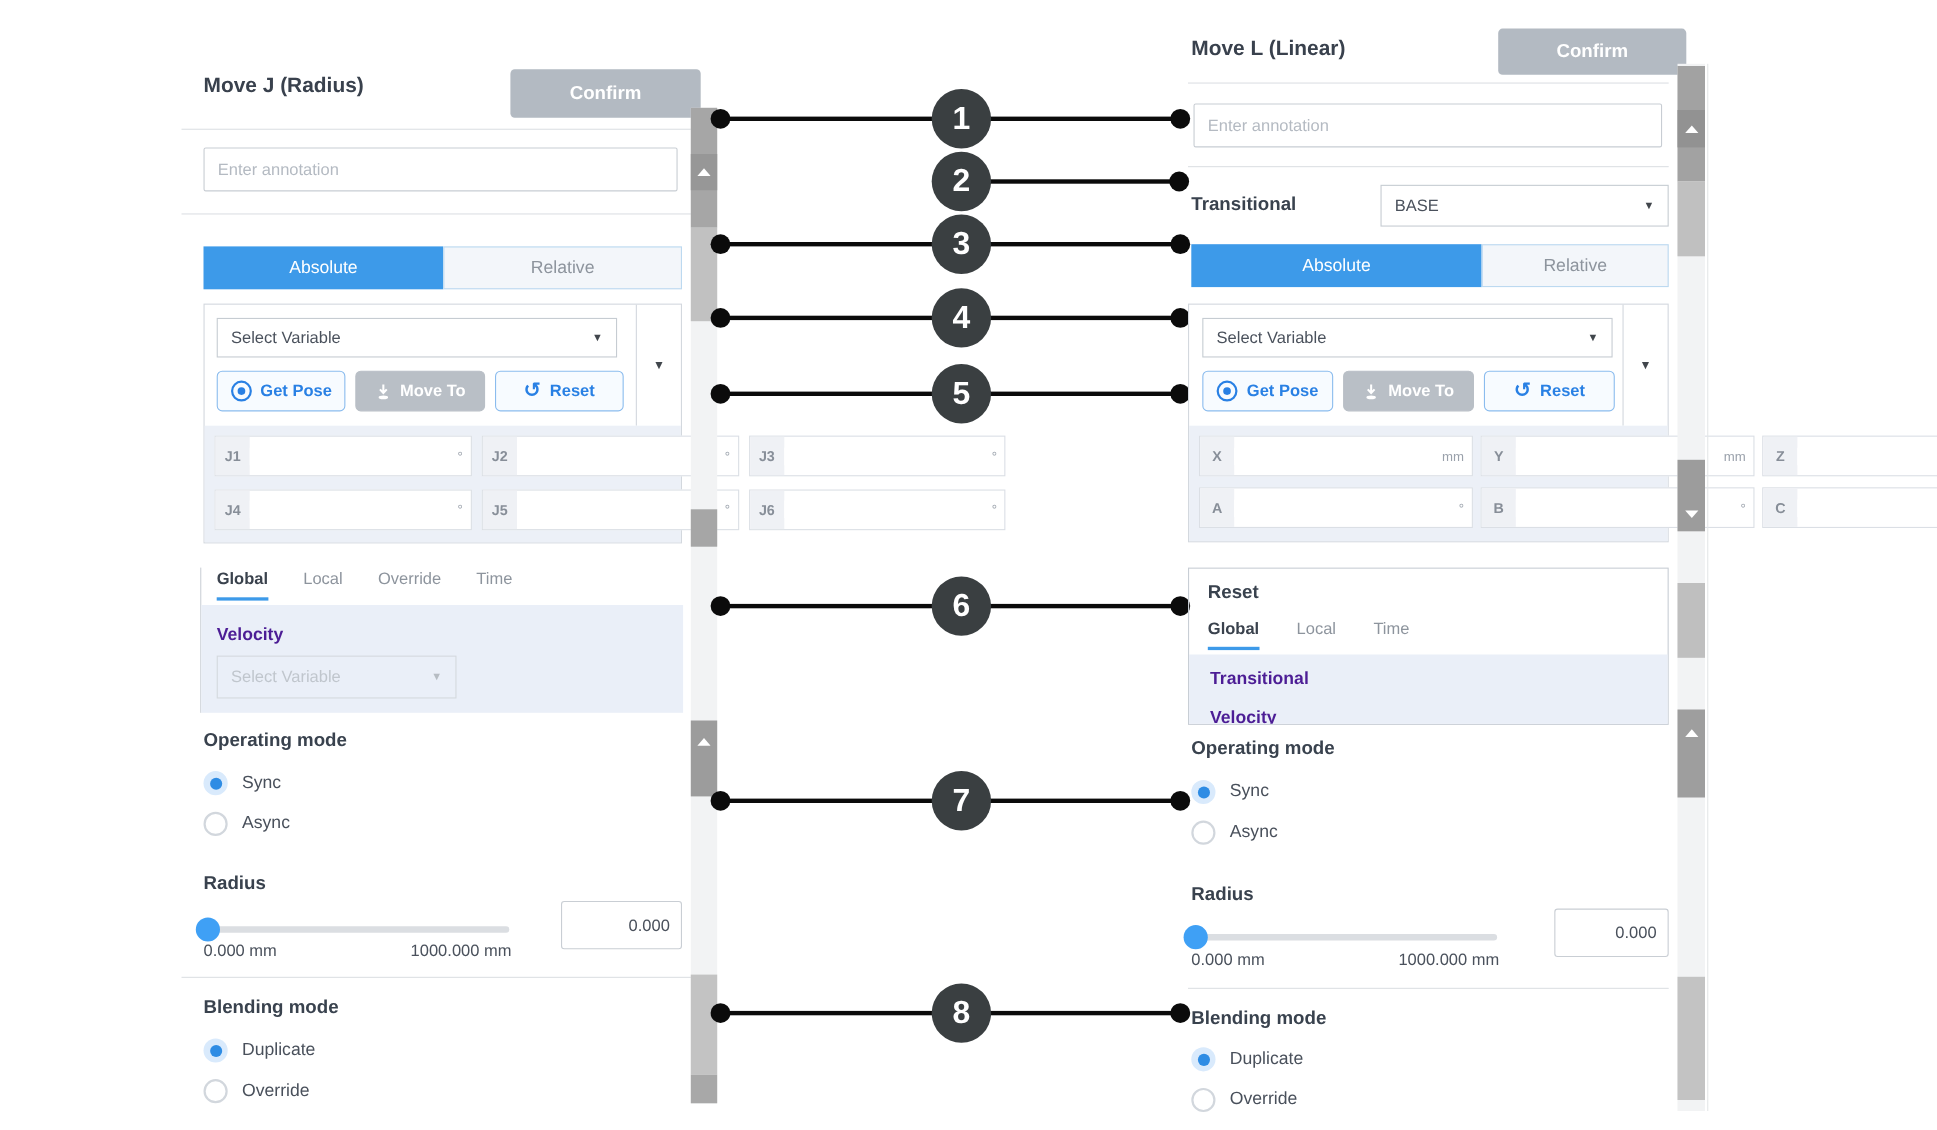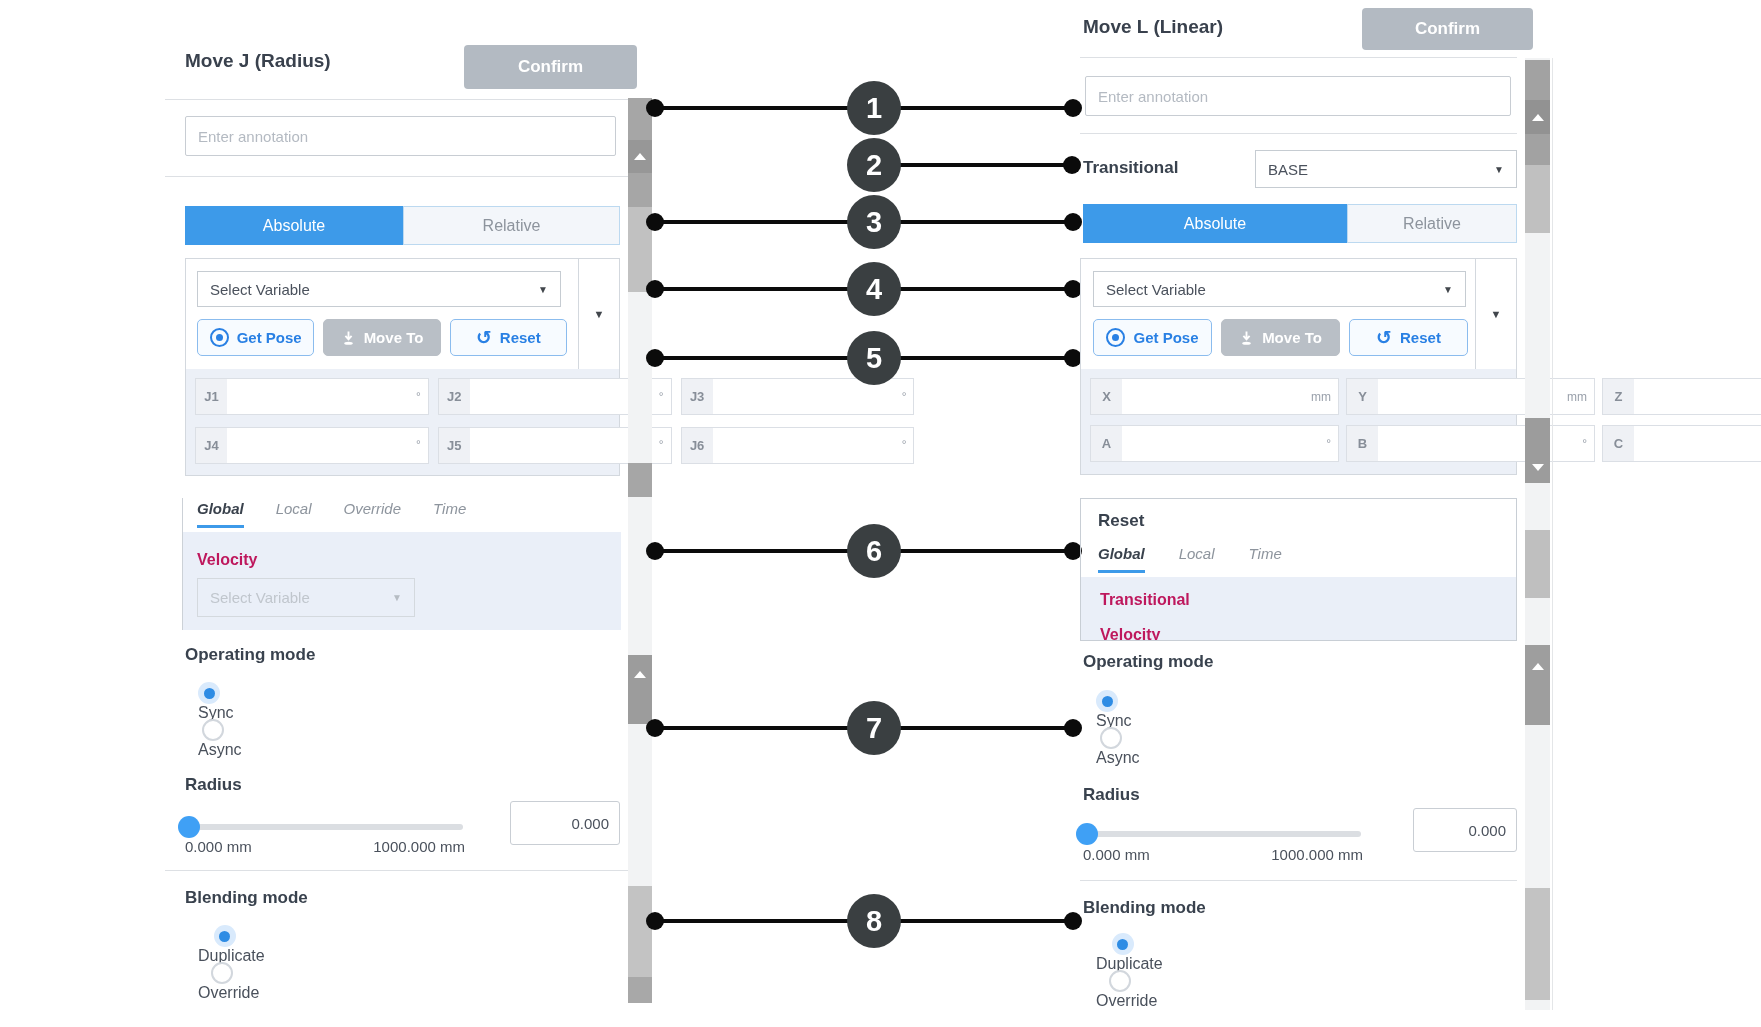--- a/index.html
+++ b/index.html
@@ -1,19 +1,19 @@
 <!DOCTYPE html>
 <html><head>
 <meta charset="utf-8">
 <style>
   html,body{margin:0;padding:0;}
   body{width:1761px;height:1027px;position:relative;overflow:hidden;background:#fff;
        font-family:"Liberation Sans","DejaVu Sans",sans-serif;color:#39424e;}
   .abs{position:absolute;}
-  .panel{position:absolute;top:0;height:898px;}
+  .panel{position:absolute;top:18px;height:898px;}
   .ptitle{position:absolute;font-size:19px;font-weight:bold;color:#39414d;}
   .confirm{position:absolute;background:#b3bac2;border:none;border-radius:4px;color:#fff;
            font-size:17px;font-weight:bold;font-family:inherit;}
   .divider{position:absolute;height:1px;background:#dde0e4;}
   .txtinput{position:absolute;border:1px solid #c8cdd3;border-radius:2px;font-size:15px;
             padding:0 12px;color:#4a515c;font-family:inherit;box-sizing:border-box;outline:none;}
   .txtinput::placeholder{color:#b4bac2;}
   .mode-tabs{position:absolute;display:flex;height:39px;}
   .mtab{display:flex;align-items:center;justify-content:center;font-size:16px;box-sizing:border-box;cursor:pointer;}
   .mtab.active{background:#3d9ae9;color:#fff;}
@@ -36,26 +36,26 @@
   .rightcol{position:absolute;right:0;top:0;width:40px;border-left:1px solid #d3d8de;
             display:flex;align-items:center;justify-content:center;}
   .fields{position:absolute;left:0;right:0;display:grid;grid-template-columns:1fr 1fr 1fr;
           gap:9px;padding:9px;background:#ecf0f7;box-sizing:border-box;}
   .pfield{display:flex;align-items:center;background:#fff;border:1px solid #dbdfe5;height:37px;box-sizing:border-box;}
   .pfield .chip{width:31px;align-self:stretch;background:#eff1f5;display:flex;align-items:center;
                 justify-content:center;font-size:13px;font-weight:bold;color:#878e98;flex:none;}
   .pfield input{flex:1;min-width:0;border:0;outline:0;font-size:14px;padding:0 4px;font-family:inherit;}
   .pfield .unit{padding-right:7px;font-size:12px;color:#9aa1ab;flex:none;}
   .stabs{position:absolute;display:flex;gap:32px;}
-  .stab{font-size:15px;color:#8d949d;padding-bottom:8px;cursor:pointer;font-style:italic;}
+  .stab{font-size:15px;color:#8d949d;padding-bottom:8px;cursor:pointer;}
   .stab.active{color:#3a424d;font-weight:bold;border-bottom:3px solid #3d9ae9;}
   .speedbody{position:absolute;background:#eaeff8;overflow:hidden;}
-  .ghost{font-size:16px;font-weight:bold;color:#be185d;}
+  .ghost{font-size:16px;font-weight:bold;color:#4c1d95;}
   .h{position:absolute;font-size:17px;font-weight:bold;color:#39424e;}
-  .radio-row{position:absolute;display:flex;align-items:center;height:24px;cursor:pointer;flex-direction:column;}
+  .radio-row{position:absolute;display:flex;align-items:center;height:24px;cursor:pointer;}
   .radio{width:22px;height:22px;border-radius:50%;box-sizing:border-box;flex:none;}
   .radio.on{background:#d9eafc;display:flex;align-items:center;justify-content:center;}
   .radio.on::after{content:"";width:11px;height:11px;border-radius:50%;background:#2e8ce4;}
   .radio.off{background:#fff;border:2px solid #d2d7dd;}
   .radio-label{margin-left:13px;font-size:16px;color:#49505b;}
   .slider-track{position:absolute;height:6px;background:#dbdee2;border-radius:3px;}
   .slider-thumb{position:absolute;width:22px;height:22px;border-radius:50%;background:#3fa0f5;}
   .slbl{position:absolute;font-size:15px;color:#4a515c;}
   .value-box{position:absolute;border:1px solid #c9ced4;border-radius:3px;background:#fff;font-size:15px;
              color:#4a515c;display:flex;align-items:center;justify-content:flex-end;

